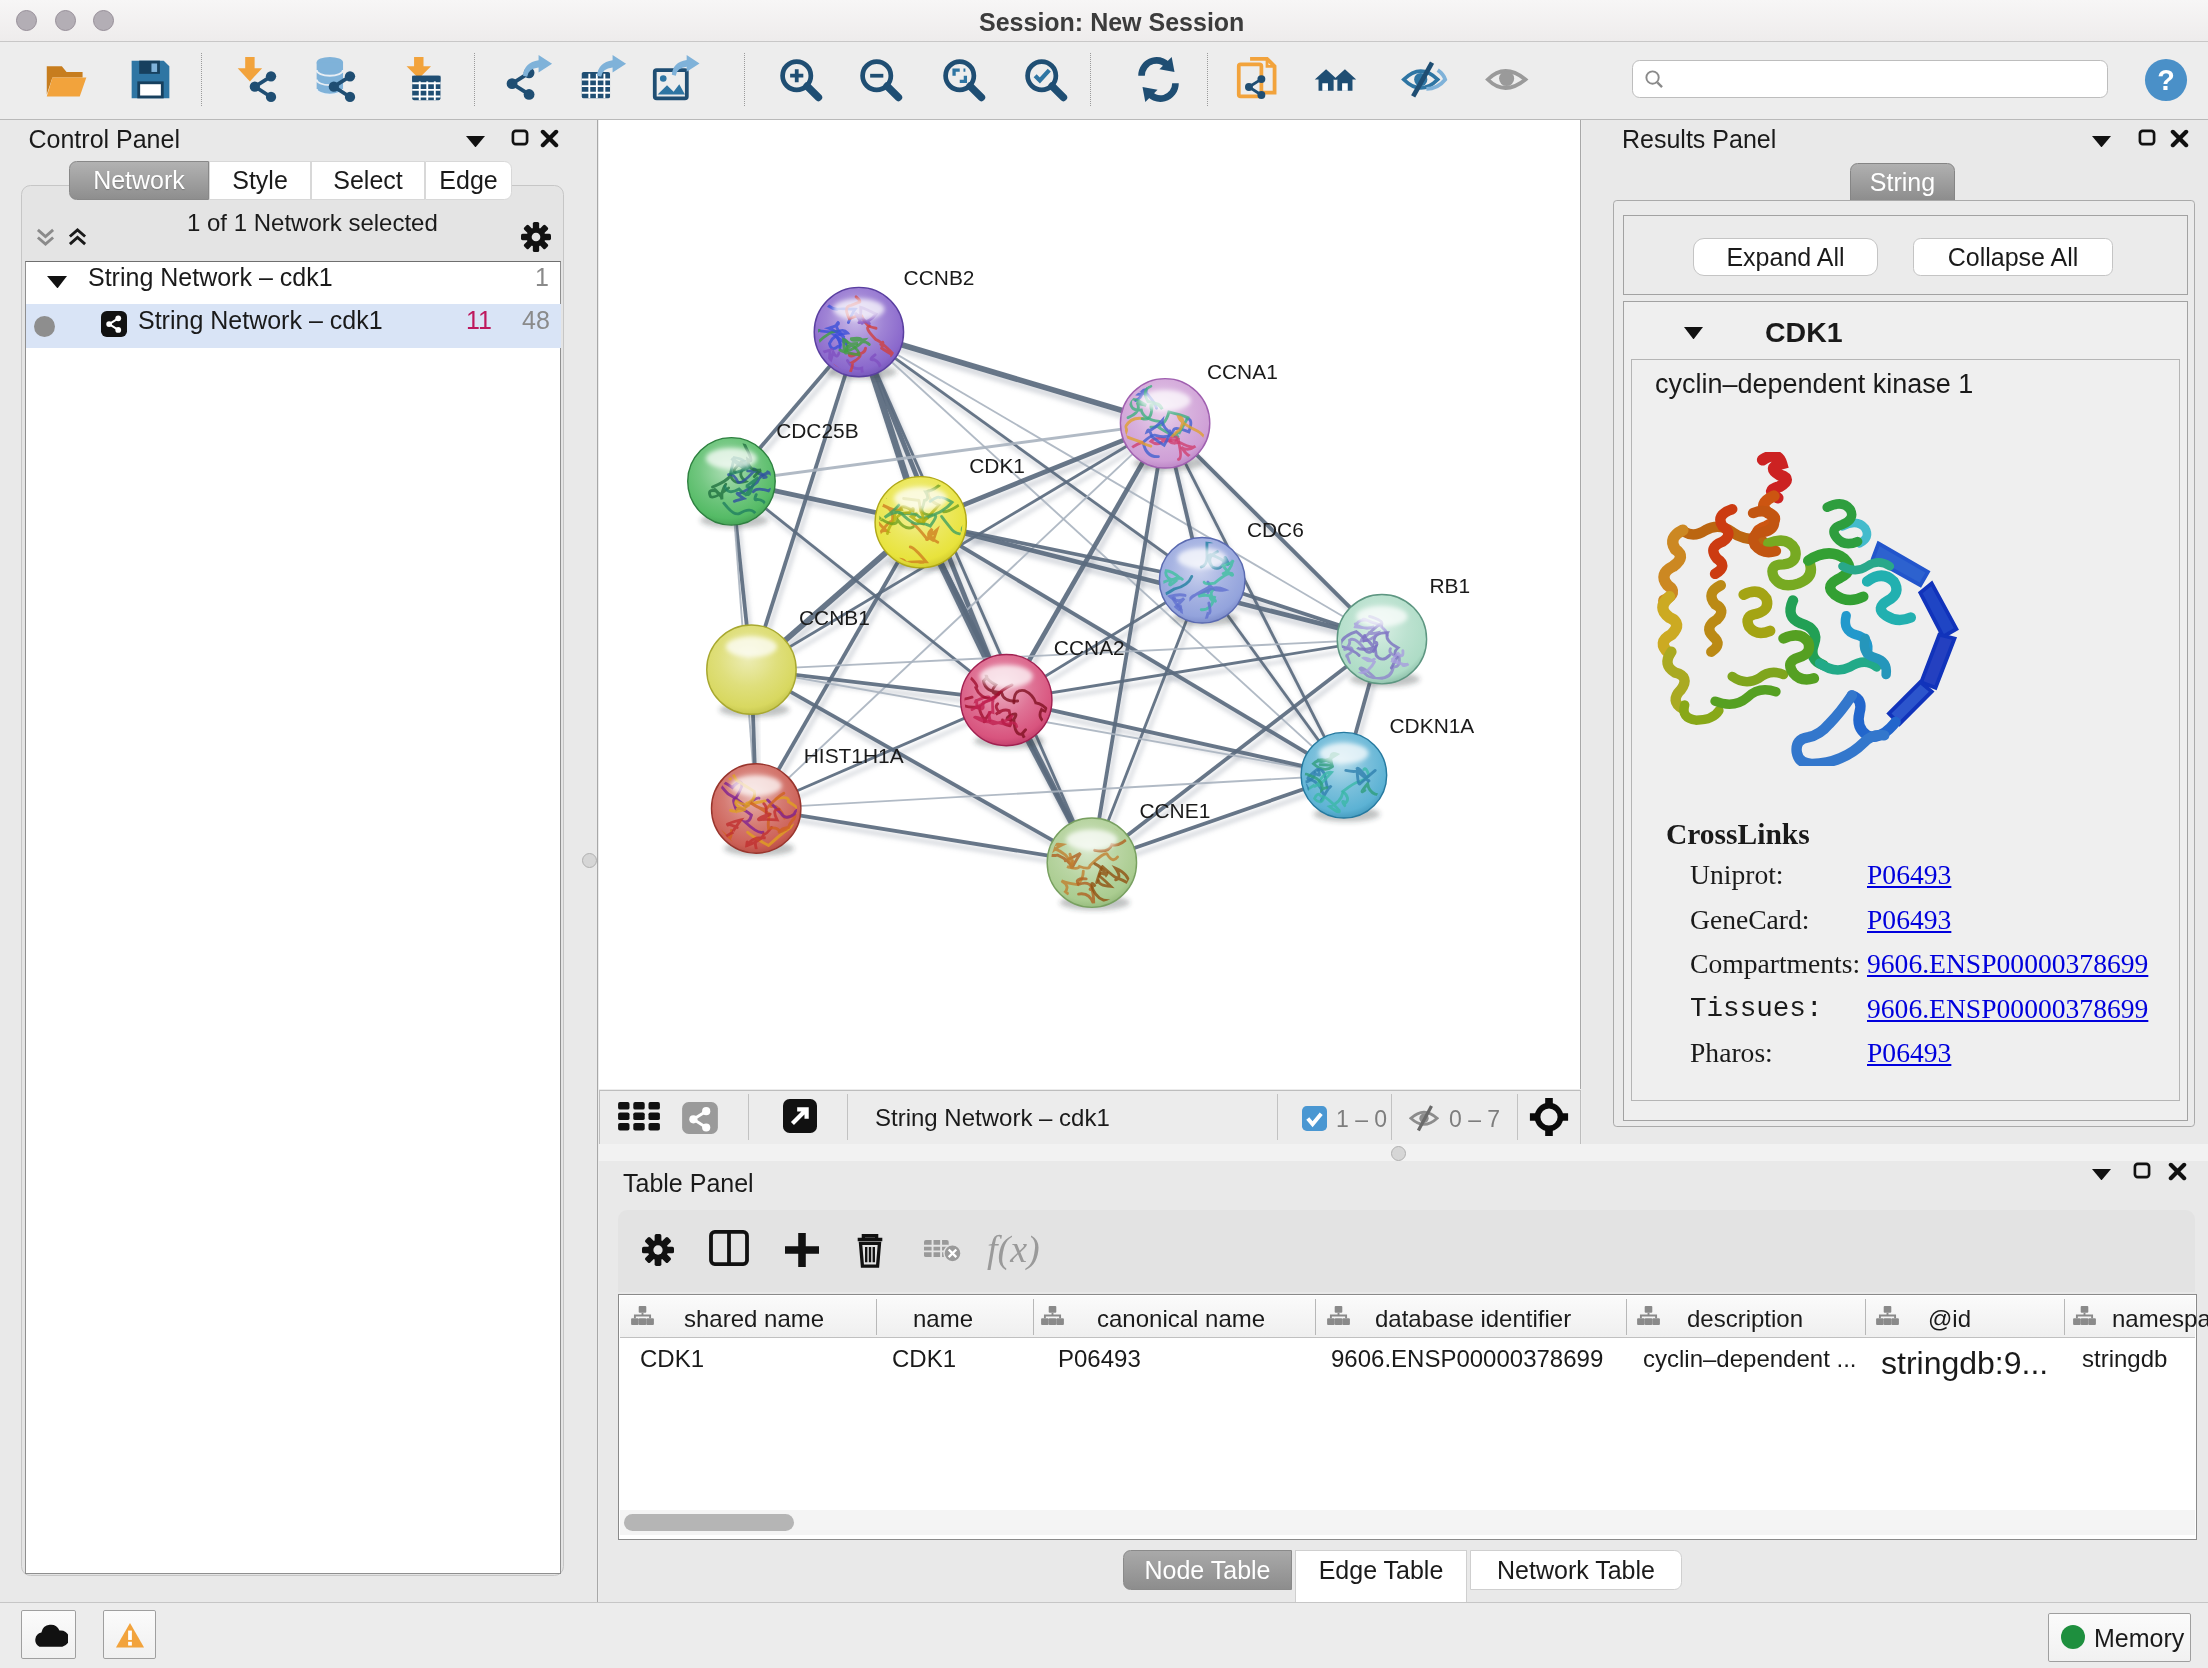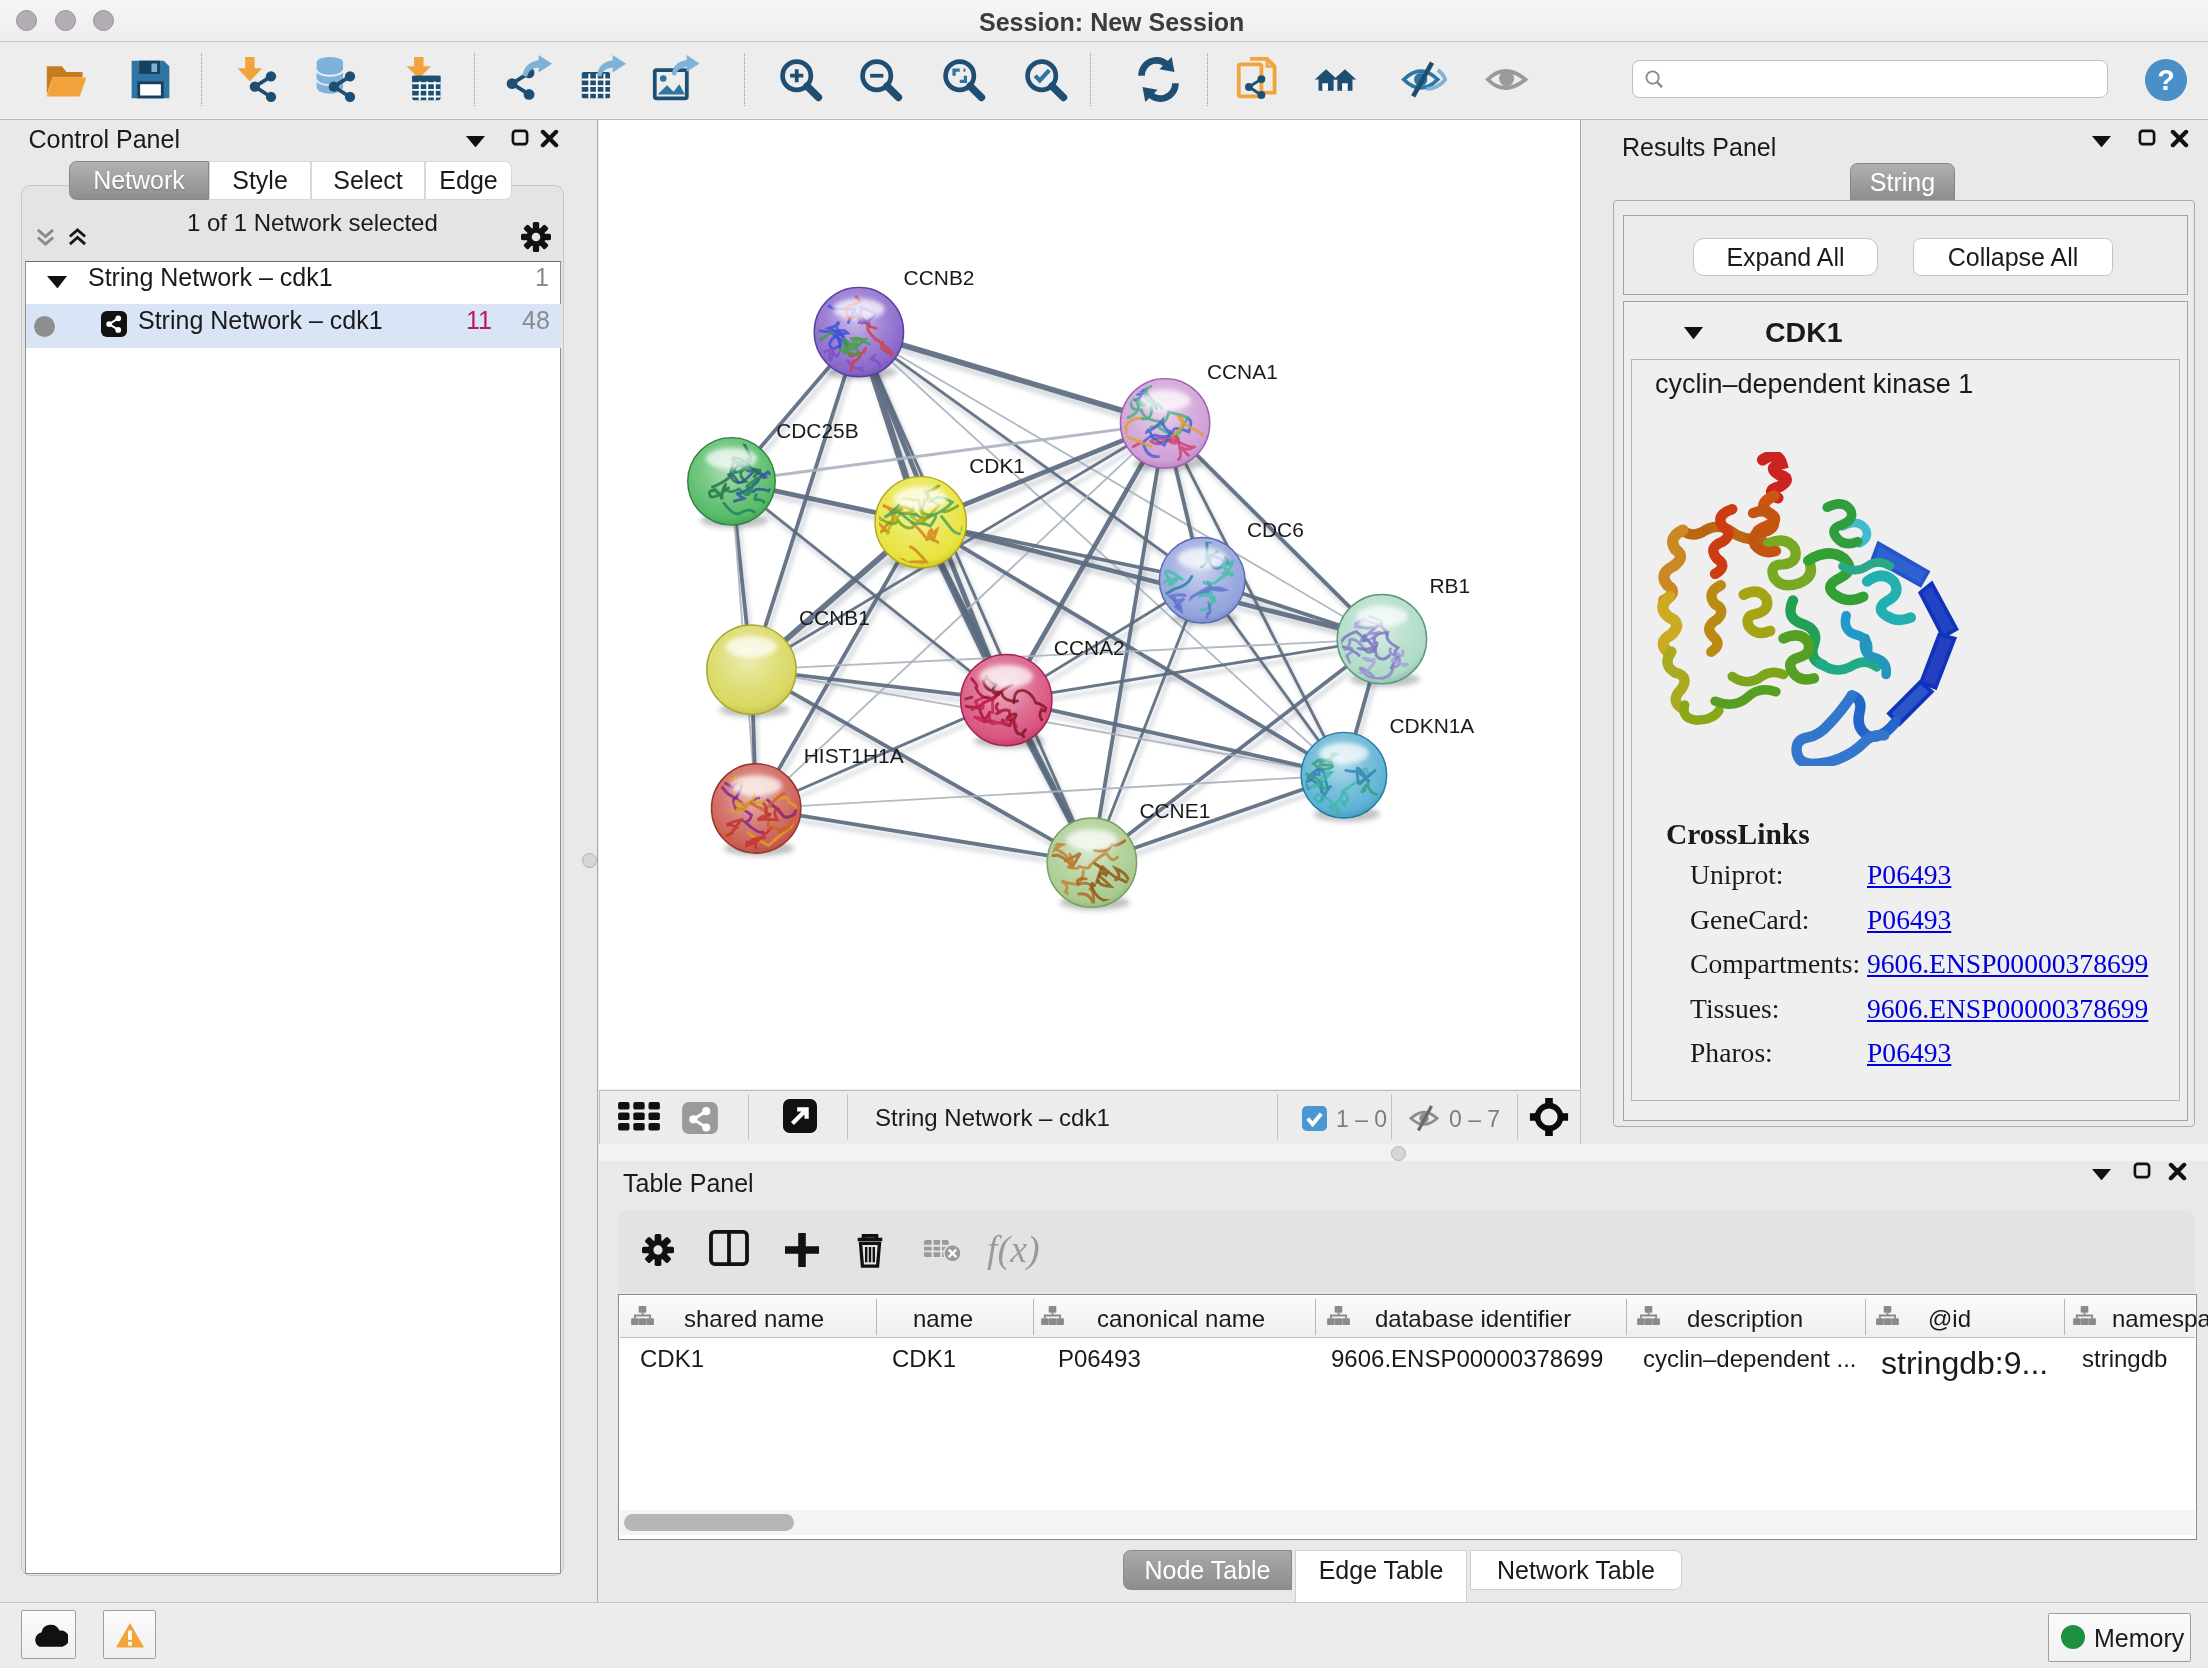--- a/index.html
+++ b/index.html
@@ -618,21 +618,21 @@
 <div style="position:absolute;left:748px;top:1094px;width:1px;height:46px;background:#c2c2c2;"></div>
 <div style="position:absolute;left:847px;top:1094px;width:1px;height:46px;background:#c2c2c2;"></div>
 <div style="position:absolute;left:1277px;top:1094px;width:1px;height:46px;background:#c2c2c2;"></div>
 <div style="position:absolute;left:1391px;top:1094px;width:1px;height:46px;background:#c2c2c2;"></div>
 <div style="position:absolute;left:1517px;top:1094px;width:1px;height:46px;background:#c2c2c2;"></div>
 <div style="position:absolute;left:582px;top:853px;width:15px;height:15px;border-radius:50%;background:#d6d6d6;border:1px solid #b0b0b0;box-sizing:border-box;"></div>
 <div style="position:absolute;left:1582px;top:626px;width:15px;height:15px;border-radius:50%;background:#d6d6d6;border:1px solid #b0b0b0;box-sizing:border-box;"></div>
 <div style="position:absolute;left:1391px;top:1146px;width:15px;height:15px;border-radius:50%;background:#d6d6d6;border:1px solid #b0b0b0;box-sizing:border-box;"></div>
 <div style="position:absolute;left:1588px;top:1126px;width:15px;height:15px;border-radius:50%;background:#d6d6d6;border:1px solid #b0b0b0;box-sizing:border-box;"></div>
 <div style="position:absolute;left:1582px;top:120px;width:627px;height:1031px;background:#e9e9e9;"></div>
-<div class="t" style="left:1622px;top:125px;font-size:25px;margin-top:8px;">Results Panel</div>
+<div class="t" style="left:1622px;top:125px;font-size:25px;">Results Panel</div>
 <div style="position:absolute;left:2092px;top:133px;"><svg width="19" height="11.4" viewBox="0 0 20 12">
       <path d="M0 0 h20 l-10 12 z" fill="#111"></path>
     </svg></div>
 <div style="position:absolute;left:2138px;top:129px;"><svg width="18" height="17" viewBox="0 0 19 18">
       <rect x="2" y="2" width="15" height="14" rx="3" fill="none" stroke="#111" stroke-width="2.8"></rect>
     </svg></div>
 <div style="position:absolute;left:2170px;top:129px;"><svg width="19" height="19" viewBox="0 0 20 20">
       <path d="M3 3 L17 17 M17 3 L3 17" stroke="#111" stroke-width="4.4" stroke-linecap="round"></path>
     </svg></div>
 <div style="position:absolute;left:1850px;top:163px;width:105px;height:38px;background:linear-gradient(#b0b0b0,#8d8d8d);border:1px solid #858585;border-radius:7.6px 7.6px 0 0;box-sizing:border-box;color:#ffffff;font-size:25px;text-align:center;line-height:36px;">String</div>
@@ -681,21 +681,21 @@
 <path d="M212 120 q14 8 26 0 q12 -8 24 0" stroke="#29a88a" stroke-width="9"></path>
 </g>
     </svg></div>
 <div class="t" style="left:1666px;top:818px;font-size:29.5px;font-weight:bold;font-family:'Liberation Serif',serif;">CrossLinks</div>
 <div class="t" style="left:1690px;top:859px;font-size:27.6px;font-family:'Liberation Serif',serif;">Uniprot:</div>
 <div class="t" style="left:1867px;top:859px;font-size:27.6px;font-family:'Liberation Serif',serif;color:#0000dd;text-decoration:underline;">P06493</div>
 <div class="t" style="left:1690px;top:904px;font-size:27.6px;font-family:'Liberation Serif',serif;">GeneCard:</div>
 <div class="t" style="left:1867px;top:904px;font-size:27.6px;font-family:'Liberation Serif',serif;color:#0000dd;text-decoration:underline;">P06493</div>
 <div class="t" style="left:1690px;top:948px;font-size:27.6px;font-family:'Liberation Serif',serif;">Compartments:</div>
 <div class="t" style="left:1867px;top:948px;font-size:27.6px;font-family:'Liberation Serif',serif;color:#0000dd;text-decoration:underline;">9606.ENSP00000378699</div>
-<div class="t" style="left:1690px;top:993px;font-size:27.6px;font-family:Liberation Serif, serif;">Tissues:</div>
+<div class="t" style="left:1690px;top:993px;font-size:27.6px;font-family:Liberation Mono, monospace;">Tissues:</div>
 <div class="t" style="left:1867px;top:993px;font-size:27.6px;font-family:'Liberation Serif',serif;color:#0000dd;text-decoration:underline;">9606.ENSP00000378699</div>
 <div class="t" style="left:1690px;top:1037px;font-size:27.6px;font-family:'Liberation Serif',serif;">Pharos:</div>
 <div class="t" style="left:1867px;top:1037px;font-size:27.6px;font-family:'Liberation Serif',serif;color:#0000dd;text-decoration:underline;">P06493</div>
 <div style="position:absolute;left:599px;top:1152px;width:1609px;height:450px;background:#e9e9e9;"></div>
 <div style="position:absolute;left:599px;top:1144px;width:1609px;height:17px;background:#f2f2f2;"></div>
 <div style="position:absolute;left:1391px;top:1146px;width:15px;height:15px;border-radius:50%;background:#d6d6d6;border:1px solid #b0b0b0;box-sizing:border-box;"></div>
 <div class="t" style="left:623px;top:1169px;font-size:25px;">Table Panel</div>
 <div style="position:absolute;left:2092px;top:1166px;"><svg width="19" height="11.4" viewBox="0 0 20 12">
       <path d="M0 0 h20 l-10 12 z" fill="#111"></path>
     </svg></div>

